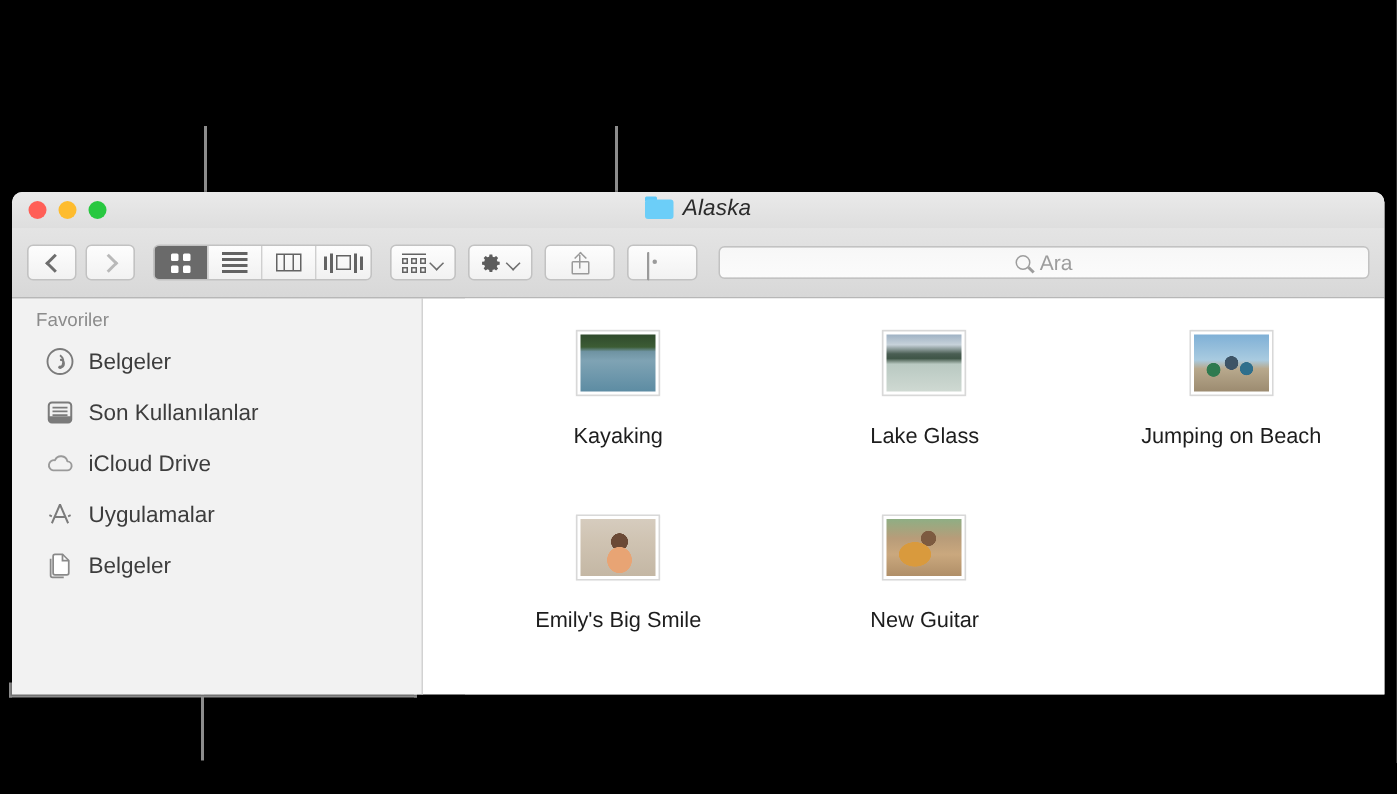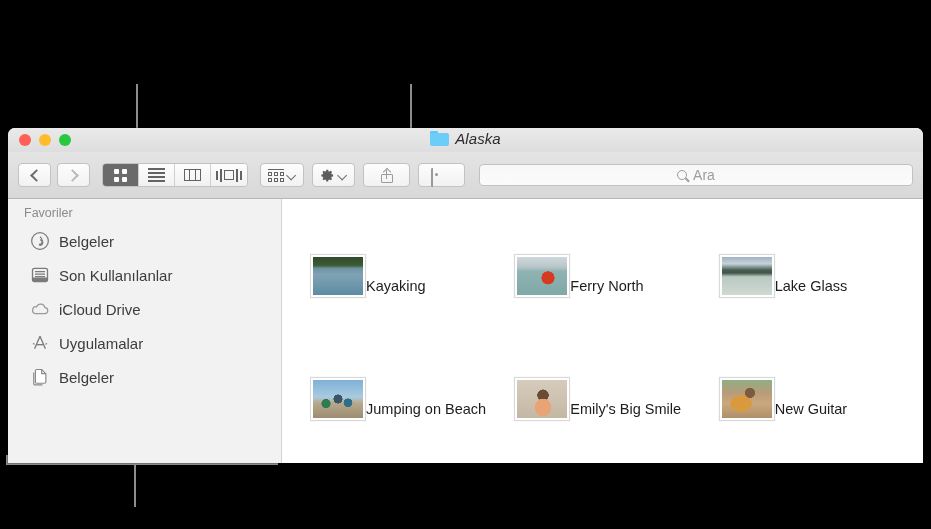--- a/index.html
+++ b/index.html
@@ -149,21 +149,21 @@
   }
   .sb-label { font-size: 15px; color: #3d3d3d; }
   .sb-ico { width: 20px; height: 20px; flex: none; position: relative; color:#707070; }
   .sb-ico svg { display:block; }
 
   .content { flex: 1; background: #fff; position: relative; overflow: hidden; }
   .grid {
     display: grid; grid-template-columns: repeat(3, 1fr);
     padding: 10px 0 0 0;
   }
-  .cell { height: 123px; display: flex; flex-direction: row; align-items: center; padding-top: 11px; }
+  .cell { height: 123px; display: flex; flex-direction: column; align-items: center; padding-top: 11px; }
   .thumb {
     width: 56px; height: 44px; background: #fff;
     border: 1px solid #d8d8d8; padding: 2px;
     box-shadow: 0 0 1px rgba(0,0,0,.12);
   }
   .thumb .pic { width: 100%; height: 100%; background-size: cover; }
   .cname { margin-top: 19px; font-size: 14.5px; color: #1d1d1d; }
   .cell.partial { height: 40px; padding-top: 11px; }
 </style>
 </head>
@@ -364,28 +364,20 @@
           <div class="cell">
             <div class="thumb">
               <div class="pic" style="background:
                 linear-gradient(180deg,#2f4a2c 0%,#3c5c34 22%,#6f93a2 30%,#7fa3b4 46%,#5d8ca3 100%),
                 radial-gradient(circle at 62% 58%, #e07a5f 12%, transparent 13%),
                 radial-gradient(circle at 48% 66%, #3c6e9c 10%, transparent 11%)"></div>
             </div>
             <div class="cname">Kayaking</div>
           </div>
 
-          <div class="cell">
-            <div class="thumb">
-              <div class="pic" style="background:
-                radial-gradient(circle at 62% 55%, #d63b22 17%, transparent 18%),
-                linear-gradient(180deg,#cfd8dc 0%,#b9c6c9 26%,#8fb3b2 38%,#7fa8a6 100%)"></div>
-            </div>
-            <div class="cname">Ferry North</div>
-          </div>
 
           <div class="cell">
             <div class="thumb">
               <div class="pic" style="background:
                 linear-gradient(180deg,#9fb2c4 0%,#c7d2da 18%,#4a5e53 34%,#3f5547 42%,#b9c9c2 52%,#cfd9d2 100%)"></div>
             </div>
             <div class="cname">Lake Glass</div>
           </div>
 
           <div class="cell">

